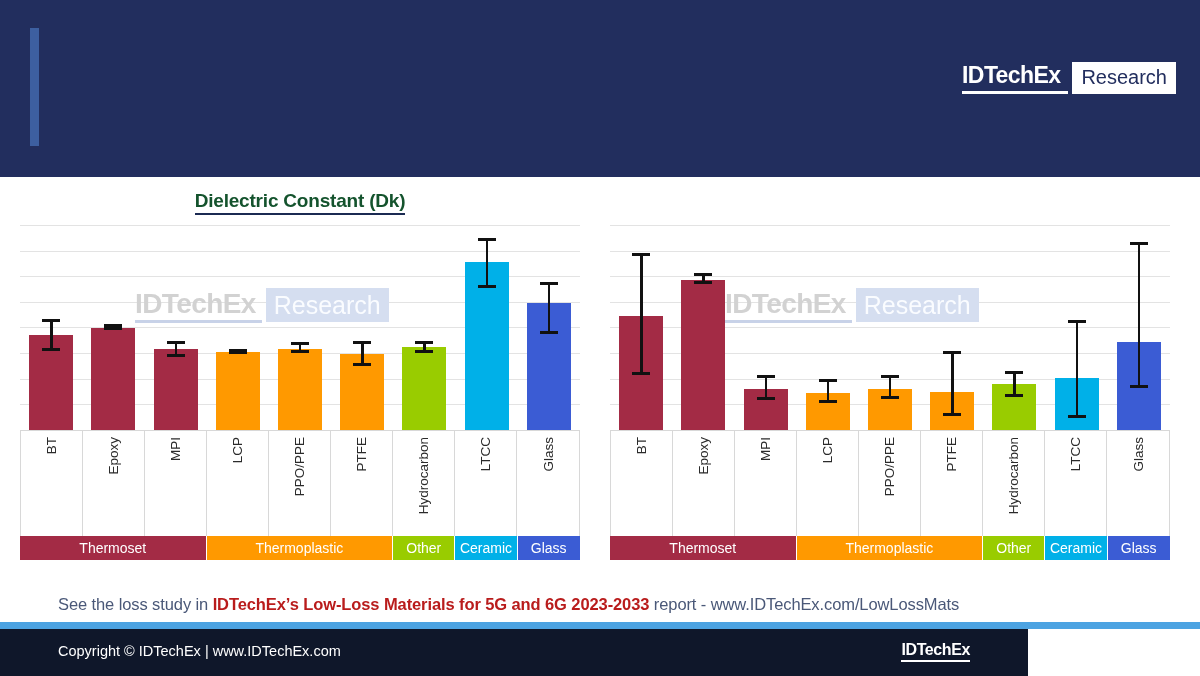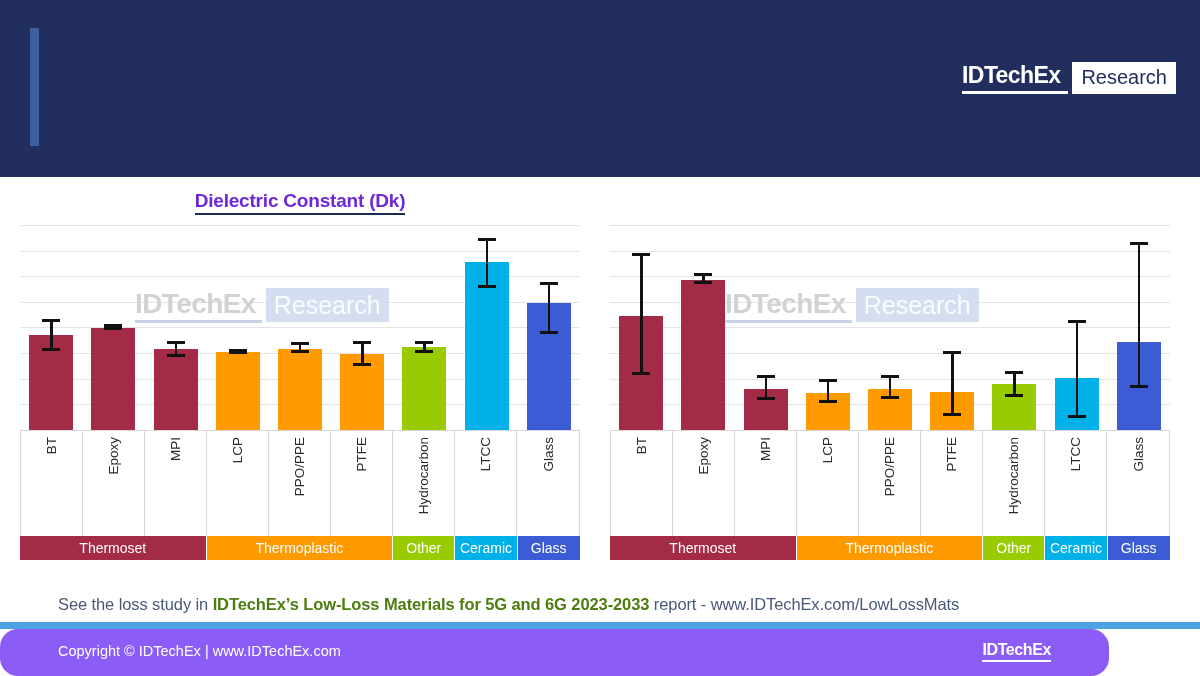--- a/index.html
+++ b/index.html
@@ -48,21 +48,21 @@
     position:absolute; left:0; top:177px; width:1200px; height:409px;
     background:#ffffff;
   }
   .chart { position:absolute; top:0; height:409px; }
   .chart.left  { left:14px;  width:572px; }
   .chart.right { left:604px; width:572px; }
 
   .chart-title {
     position:absolute; top:13px; left:0; width:100%;
     text-align:center;
-    font-size:19px; font-weight:700; color:#6d28d9;
+    font-size:19px; font-weight:700; color:#14532d;
     letter-spacing:-0.2px;
   }
   .chart-title span {
     border-bottom:2.5px solid #1B2A52; padding-bottom:2px;
   }
 
   
   .plot {
     position:absolute; left:6px; top:48px; width:560px; height:378px;
   }
@@ -141,31 +141,30 @@
 
   
   .study-line {
     position:absolute; left:0; top:586px; width:1200px; height:36px;
     background:#ffffff;
     display:flex; align-items:center;
   }
   .study-text {
     margin-left:58px; font-size:16.5px; color:#4A5878; letter-spacing:-0.1px;
   }
-  .study-text b { color:#4d7c0f; font-weight:700; }
+  .study-text b { color:#b91c1c; font-weight:700; }
 
   
   .footer-strip {
     position:absolute; left:0; top:622px; width:1200px; height:7px;
     background:#4CA3E2;
   }
   .footer {
-    position:absolute; left:0; top:629px; width:1109px; height:47px;
-    background:#8b5cf6;
-    border-radius:18px;
+    position:absolute; left:0; top:629px; width:1028px; height:47px;
+    background:#0f172a;
   }
   .footer-copy {
     position:absolute; left:58px; top:14px;
     color:#FFFFFF; font-size:14.5px;
   }
   .footer-logo {
     position:absolute; right:58px; top:12px;
     color:#FFFFFF; font-size:16px; font-weight:700; letter-spacing:-0.4px;
     border-bottom:2px solid #ffffff; padding-bottom:1px;
   }

